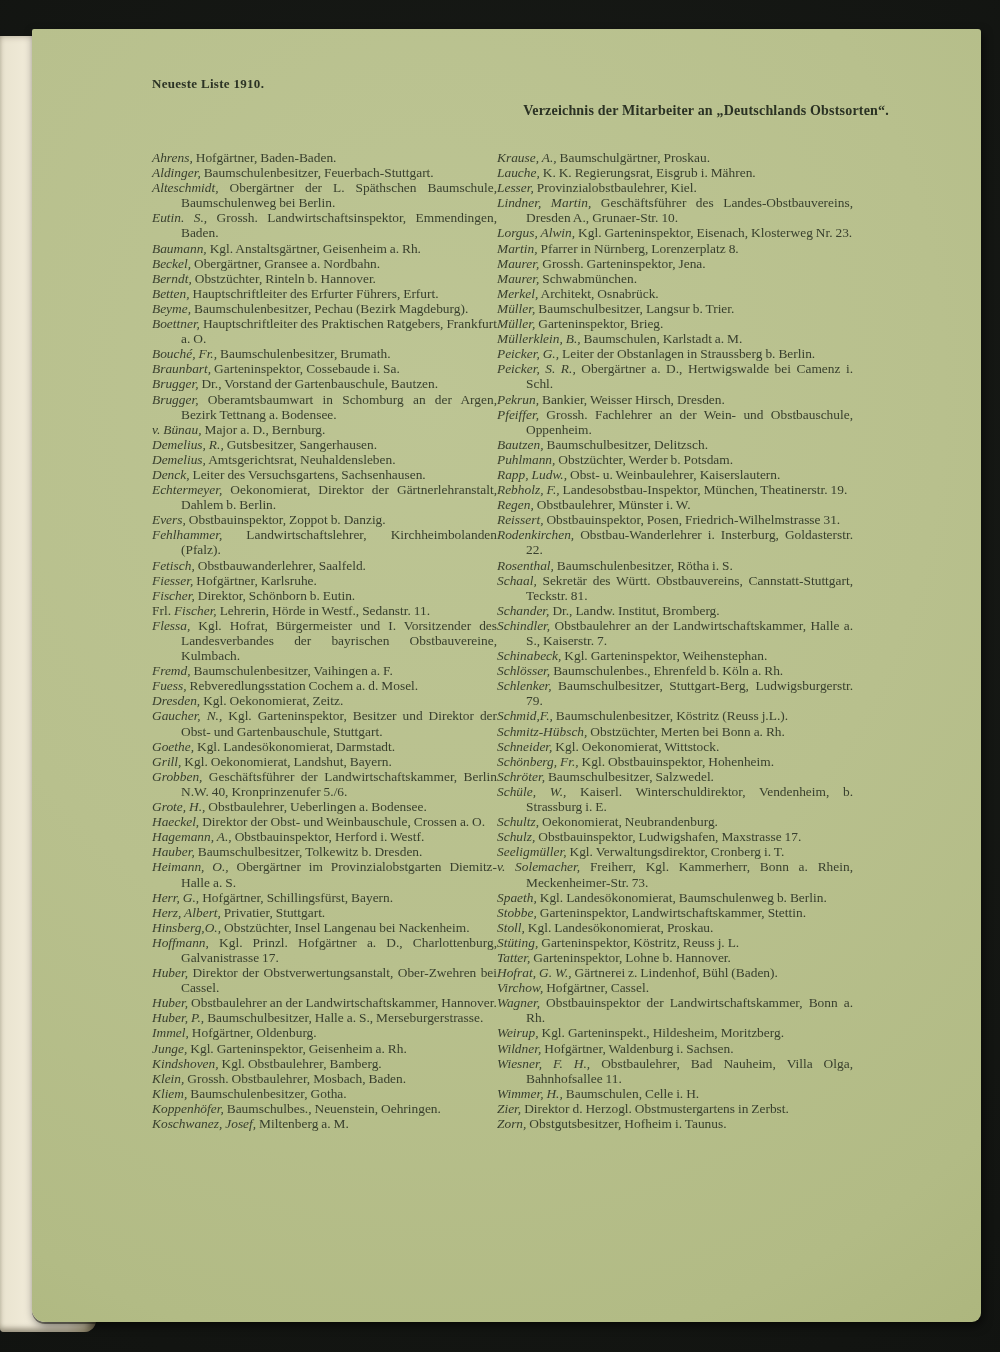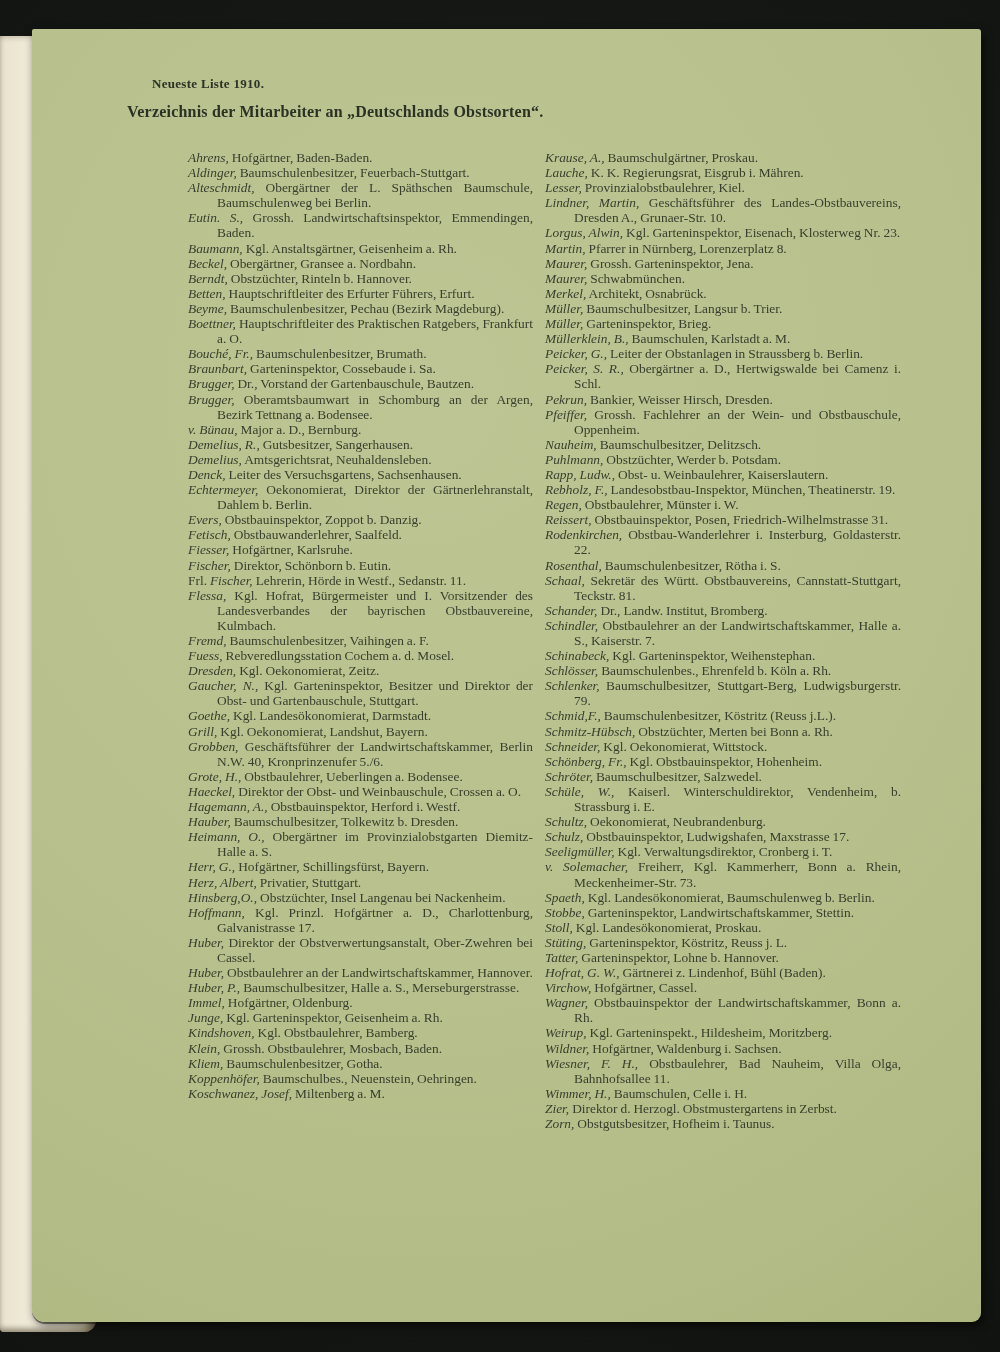--- a/index.html
+++ b/index.html
@@ -34,34 +34,32 @@
     font-size: 13px;
     font-weight: bold;
     letter-spacing: .3px;
     color: #2c3325;
   }
   .title {
     position: absolute;
     left: 95px; top: 74px;
     width: 762px;
     margin: 0;
-    text-align: left;
-    font-size: 16px;
+    text-align: right;
+    font-size: 14px;
     font-weight: bold;
     letter-spacing: .2px;
     color: #2b3224;
     white-space: nowrap;
   }
   .columns {
     position: absolute;
     left: 120px; top: 121px;
     width: 747px;
     display: flex;
-    gap: 12px;
-    margin-left: 36px;
   }
   .col { flex: 0 0 auto; }
   .col-left  { width: 345px; }
   .col-right { width: 356px; }
   .entry {
     margin: 0;
     font-size: 13.4px;
     line-height: 15.1px;
     color: #383f2d;
     text-align: justify;
@@ -96,20 +94,21 @@
         <p class="entry"><i class="entry-name">Bouché, Fr.,</i> Baumschulenbesitzer, Brumath.</p>
         <p class="entry"><i class="entry-name">Braunbart,</i> Garteninspektor, Cossebaude i. Sa.</p>
         <p class="entry"><i class="entry-name">Brugger,</i> Dr., Vorstand der Gartenbauschule, Bautzen.</p>
         <p class="entry"><i class="entry-name">Brugger,</i> Oberamtsbaumwart in Schomburg an der Argen, Bezirk Tettnang a. Bodensee.</p>
         <p class="entry"><i class="entry-name">v. Bünau,</i> Major a. D., Bernburg.</p>
         <p class="entry"><i class="entry-name">Demelius, R.,</i> Gutsbesitzer, Sangerhausen.</p>
         <p class="entry"><i class="entry-name">Demelius,</i> Amtsgerichtsrat, Neuhaldensleben.</p>
         <p class="entry"><i class="entry-name">Denck,</i> Leiter des Versuchsgartens, Sachsenhausen.</p>
         <p class="entry"><i class="entry-name">Echtermeyer,</i> Oekonomierat, Direktor der Gärtnerlehranstalt, Dahlem b. Berlin.</p>
         <p class="entry"><i class="entry-name">Evers,</i> Obstbauinspektor, Zoppot b. Danzig.</p>
+        <p class="entry"><i class="entry-name">Fehlhammer,</i> Landwirtschaftslehrer, Kirchheimbolanden (Pfalz).</p>
         <p class="entry"><i class="entry-name">Fetisch,</i> Obstbauwanderlehrer, Saalfeld.</p>
         <p class="entry"><i class="entry-name">Fiesser,</i> Hofgärtner, Karlsruhe.</p>
         <p class="entry"><i class="entry-name">Fischer,</i> Direktor, Schönborn b. Eutin.</p>
         <p class="entry">Frl. <i class="entry-name">Fischer,</i> Lehrerin, Hörde in Westf., Sedanstr. 11.</p>
         <p class="entry"><i class="entry-name">Flessa,</i> Kgl. Hofrat, Bürgermeister und I. Vorsitzender des Landesverbandes der bayrischen Obstbauvereine, Kulmbach.</p>
         <p class="entry"><i class="entry-name">Fremd,</i> Baumschulenbesitzer, Vaihingen a. F.</p>
         <p class="entry"><i class="entry-name">Fuess,</i> Rebveredlungsstation Cochem a. d. Mosel.</p>
         <p class="entry"><i class="entry-name">Dresden,</i> Kgl. Oekonomierat, Zeitz.</p>
         <p class="entry"><i class="entry-name">Gaucher, N.,</i> Kgl. Garteninspektor, Besitzer und Direktor der Obst- und Gartenbauschule, Stuttgart.</p>
         <p class="entry"><i class="entry-name">Goethe,</i> Kgl. Landesökonomierat, Darmstadt.</p>
@@ -145,21 +144,21 @@
         <p class="entry"><i class="entry-name">Maurer,</i> Grossh. Garteninspektor, Jena.</p>
         <p class="entry"><i class="entry-name">Maurer,</i> Schwabmünchen.</p>
         <p class="entry"><i class="entry-name">Merkel,</i> Architekt, Osnabrück.</p>
         <p class="entry"><i class="entry-name">Müller,</i> Baumschulbesitzer, Langsur b. Trier.</p>
         <p class="entry"><i class="entry-name">Müller,</i> Garteninspektor, Brieg.</p>
         <p class="entry"><i class="entry-name">Müllerklein, B.,</i> Baumschulen, Karlstadt a. M.</p>
         <p class="entry"><i class="entry-name">Peicker, G.,</i> Leiter der Obstanlagen in Straussberg b. Berlin.</p>
         <p class="entry"><i class="entry-name">Peicker, S. R.,</i> Obergärtner a. D., Hertwigswalde bei Camenz i. Schl.</p>
         <p class="entry"><i class="entry-name">Pekrun,</i> Bankier, Weisser Hirsch, Dresden.</p>
         <p class="entry"><i class="entry-name">Pfeiffer,</i> Grossh. Fachlehrer an der Wein- und Obstbauschule, Oppenheim.</p>
-        <p class="entry"><i class="entry-name">Nauheim,</i> Baumschulbesitzer, Delitzsch.</p>
+        <p class="entry"><i class="entry-name">Bautzen,</i> Baumschulbesitzer, Delitzsch.</p>
         <p class="entry"><i class="entry-name">Puhlmann,</i> Obstzüchter, Werder b. Potsdam.</p>
         <p class="entry"><i class="entry-name">Rapp, Ludw.,</i> Obst- u. Weinbaulehrer, Kaiserslautern.</p>
         <p class="entry"><i class="entry-name">Rebholz, F.,</i> Landesobstbau-Inspektor, München, Theatinerstr. 19.</p>
         <p class="entry"><i class="entry-name">Regen,</i> Obstbaulehrer, Münster i. W.</p>
         <p class="entry"><i class="entry-name">Reissert,</i> Obstbauinspektor, Posen, Friedrich-Wilhelmstrasse 31.</p>
         <p class="entry"><i class="entry-name">Rodenkirchen,</i> Obstbau-Wanderlehrer i. Insterburg, Goldasterstr. 22.</p>
         <p class="entry"><i class="entry-name">Rosenthal,</i> Baumschulenbesitzer, Rötha i. S.</p>
         <p class="entry"><i class="entry-name">Schaal,</i> Sekretär des Württ. Obstbauvereins, Cannstatt-Stuttgart, Teckstr. 81.</p>
         <p class="entry"><i class="entry-name">Schander,</i> Dr., Landw. Institut, Bromberg.</p>
         <p class="entry"><i class="entry-name">Schindler,</i> Obstbaulehrer an der Landwirtschaftskammer, Halle a. S., Kaiserstr. 7.</p>

